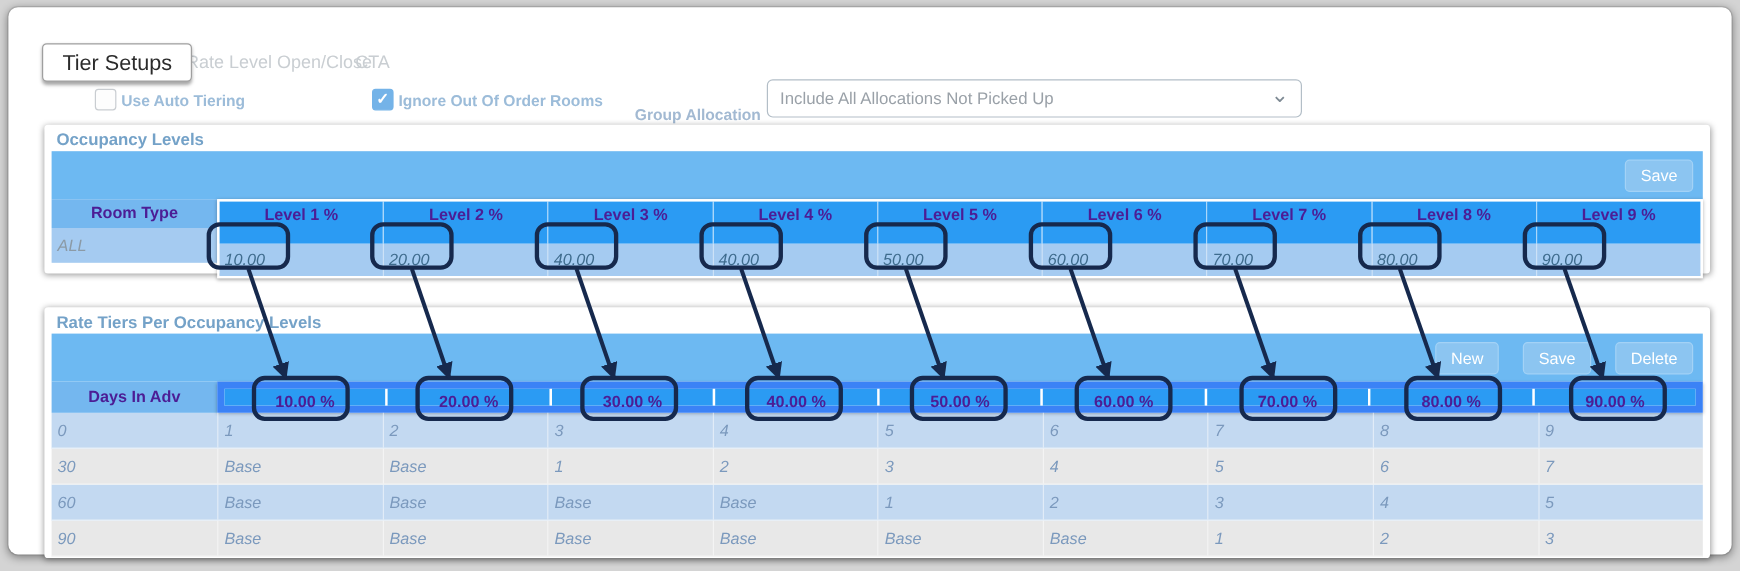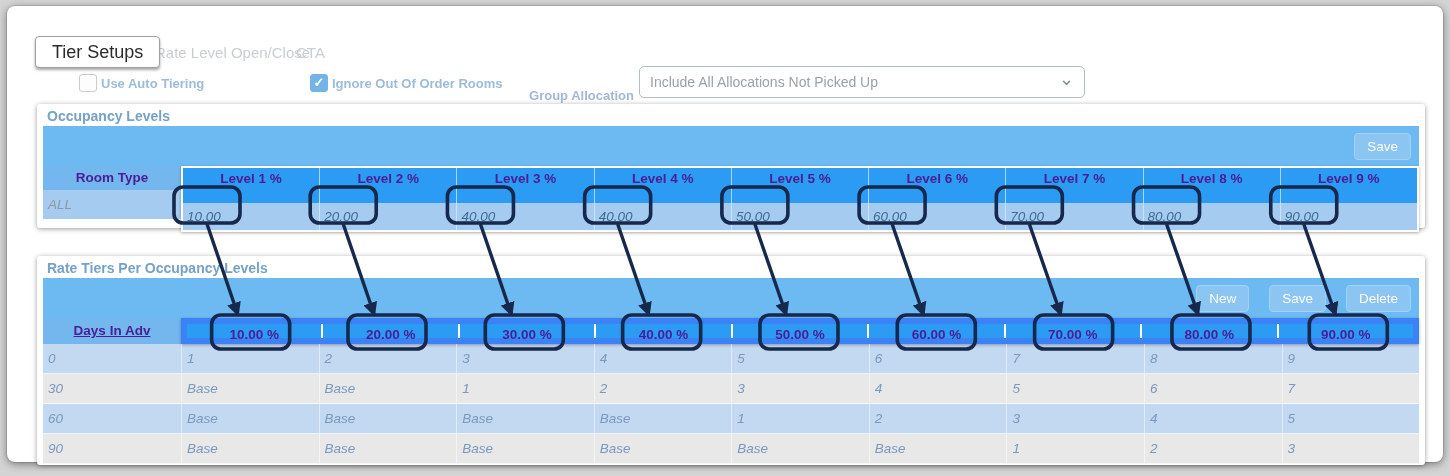--- a/index.html
+++ b/index.html
@@ -63,21 +63,21 @@
   .occ-first .hcell{height:24px;line-height:24px;}
   .occ-first .dcell{height:29px;background:#a5cbf1;color:#8b9aa6;}
   .occ-levels{flex:1;border:2px solid #fff;box-shadow:0 1px 3px rgba(0,0,0,.3);}
   .occ-levels .hrow{display:flex;height:35px;}
   .occ-levels .hrow .hcell{line-height:22px;flex:1;}
   .occ-levels .drow{display:flex;height:27px;background:#a5cbf1;}
   .occ-levels .drow .dcell{flex:1;color:#3f6c8e;border-left:1px solid rgba(255,255,255,.45);padding-left:4px;}
   .occ-levels .drow .dcell:first-child{border-left:none;}
   
   .rt-head{display:flex;height:26px;}
-  .rt-head .hcell.light{line-height:26px;text-decoration:underline;}
+  .rt-head .hcell.light{line-height:26px;}
   .rt-phead{flex:1;display:flex;border:6px solid #3b82f6;box-shadow:0 1px 3px rgba(0,0,0,.3);box-sizing:border-box;}
   .rt-phead .hcell{flex:1;line-height:22px;border-left:2px solid #fff;}
   .rt-phead .hcell:first-child{border-left:none;}
   .rt-row{display:flex;height:29px;}
   .rt-row .dcell{flex:1;color:#7b99bd;border-left:1px solid rgba(255,255,255,.5);}
   .rt-row .dcell.first-col{flex:none;border-left:none;}
   .rt-row.alt-blue{background:#c3d9f1;border-bottom:1px solid #eef4fb;}
   .rt-row.alt-gray{background:#e8e8e8;border-bottom:1px solid #f7f7f7;}
   
   #overlay{position:absolute;left:0;top:0;width:1450px;height:476px;z-index:50;pointer-events:none;}

